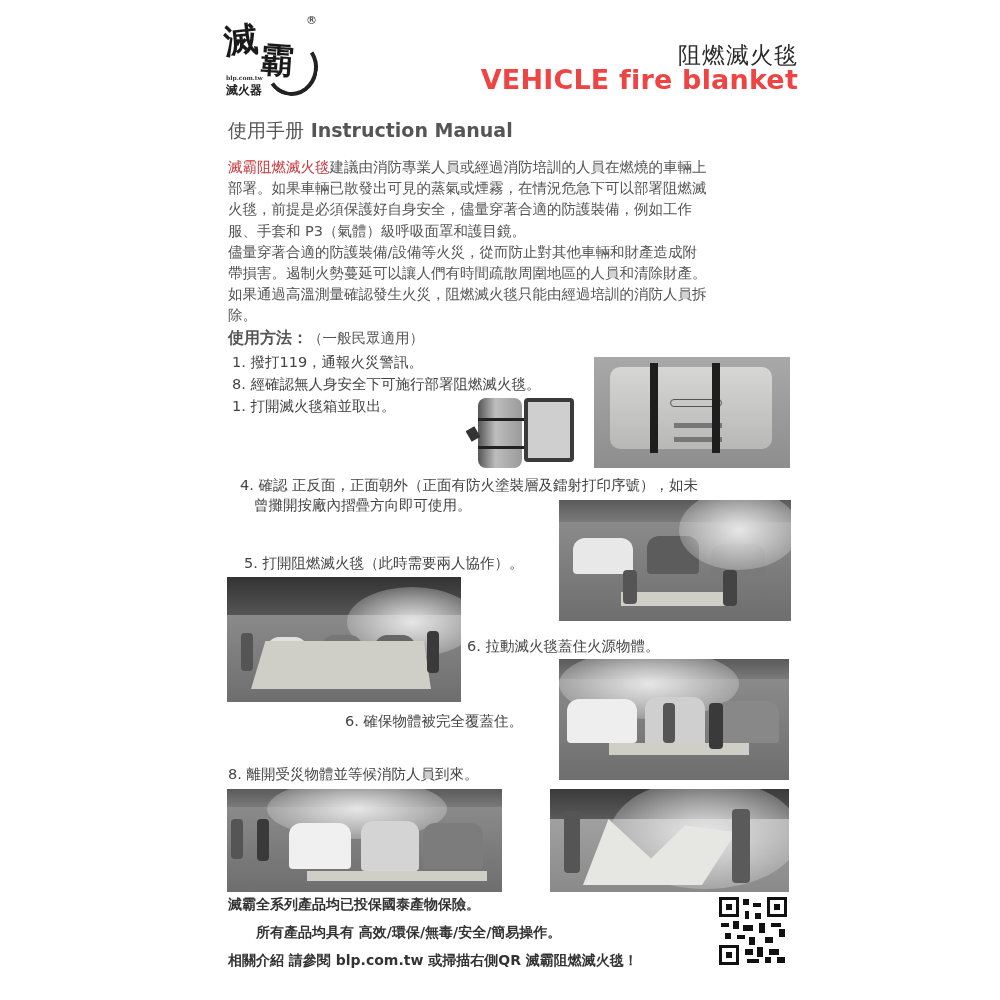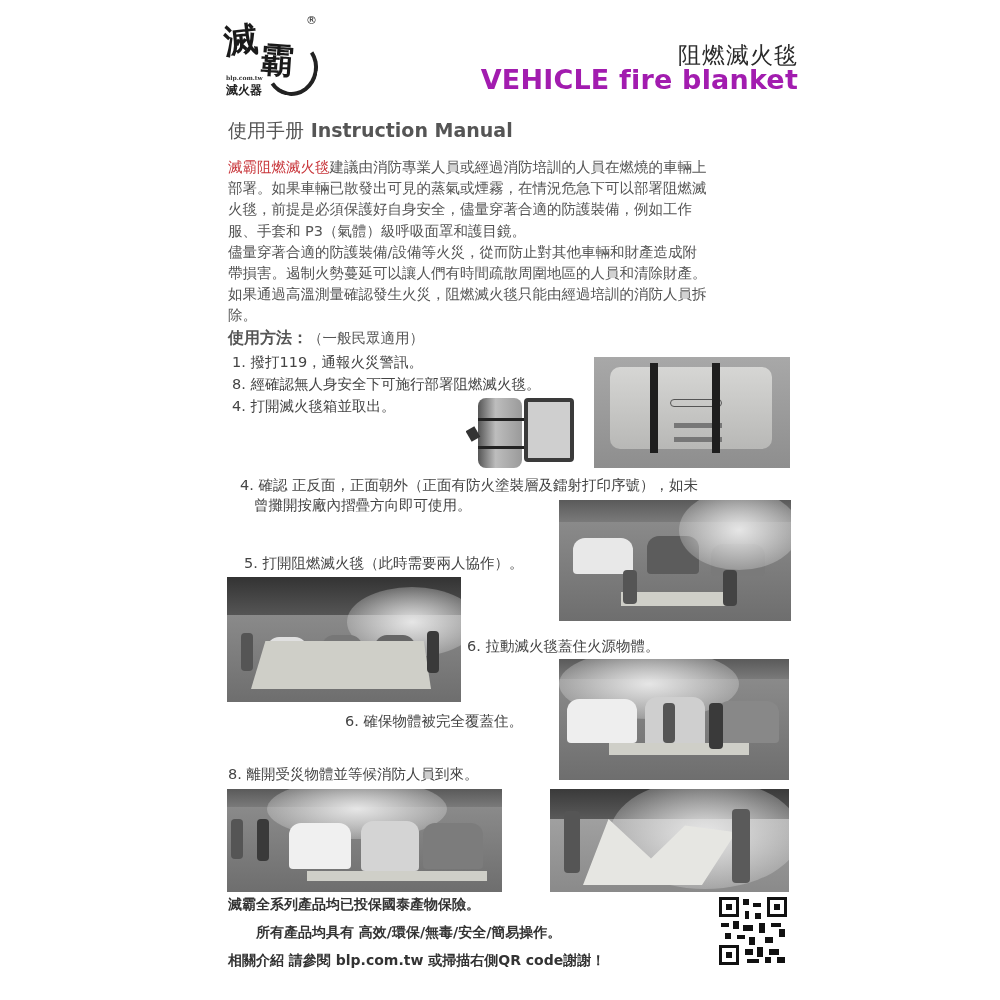--- a/index.html
+++ b/index.html
@@ -13,21 +13,21 @@
     .logo-main { position: absolute; left: 0; top: 0; font-family: "DejaVu Serif", serif; font-weight: bold; color: #1a1a1a; font-size: 34px; line-height: 36px; letter-spacing: -2px; }
     .logo-main .c1 { position: absolute; left: 0; top: 8px; transform: rotate(-6deg); }
     .logo-main .c2 { position: absolute; left: 36px; top: 28px; transform: rotate(4deg); }
     .logo-swirl { position: absolute; left: 42px; top: 26px; width: 52px; height: 56px; border: 4px solid #222; border-left-color: transparent; border-top-color: transparent; border-radius: 50%; transform: rotate(10deg); }
     .logo-reg { position: absolute; left: 82px; top: 0; font-size: 11px; color: #222; }
     .logo-url { position: absolute; left: 2px; top: 60px; font-size: 6px; font-weight: bold; color: #333; font-family: "DejaVu Serif", serif; }
     .logo-sub { position: absolute; left: 2px; top: 68px; font-size: 12px; font-weight: bold; color: #222; }
 
     
     .title-zh { right: 202px; top: 40px; font-size: 23px; color: #2a2a2a; font-weight: normal; letter-spacing: 1px; text-align: right; }
-    .title-en { right: 202px; top: 64px; font-size: 27px; color: #a21caf; font-weight: bold; letter-spacing: 0.2px; text-align: right; font-family: "DejaVu Sans", sans-serif; }
+    .title-en { right: 202px; top: 64px; font-size: 27px; color: #ef4444; font-weight: bold; letter-spacing: 0.2px; text-align: right; font-family: "DejaVu Sans", sans-serif; }
 
     .manual-heading { left: 228px; top: 118px; font-size: 19px; color: #555; font-weight: bold; }
     .manual-heading .zh { font-weight: normal; }
 
     .intro { left: 228px; top: 157px; width: 560px; font-size: 14.5px; line-height: 21.2px; color: #555; }
     .intro .brand { color: #c8353a; }
 
     .usage-heading { left: 228px; top: 328px; font-size: 16px; color: #555; font-weight: bold; }
     .usage-heading .paren { font-weight: normal; font-size: 14.5px; }
 
@@ -95,21 +95,21 @@
   <div>如果通過高溫測量確認發生火災，阻燃滅火毯只能由經過培訓的消防人員拆</div>
   <div>除。</div>
 </div>
 
 <div class="abs usage-heading">
   <span>使用方法：</span><span class="paren">（一般民眾適用）</span>
 </div>
 
 <div class="abs step" style="left:232px; top:352px;">1.  撥打119，通報火災警訊。</div>
 <div class="abs step" style="left:232px; top:374px;">8.  經確認無人身安全下可施行部署阻燃滅火毯。</div>
-<div class="abs step" style="left:232px; top:396px;">4.  打開滅火毯箱並取出。</div>
+<div class="abs step" style="left:232px; top:396px;">1.  打開滅火毯箱並取出。</div>
 
 <div class="abs photo case-photo">
   <div class="case-left"></div>
   <div class="case-band" style="top:24px;"></div>
   <div class="case-band" style="top:52px;"></div>
   <div class="case-right"></div>
   <div class="case-handle"></div>
 </div>
 
 <div class="abs photo bag-photo">
@@ -184,21 +184,21 @@
   <div class="sky" style="height:30px; background:linear-gradient(#3a3a3a, #5a5a5a);"></div>
   <div class="ground" style="top:30px; background:linear-gradient(#a0a0a0, #8a8a8a);"></div>
   <div class="smoke" style="left:60px; top:-10px; width:190px; height:110px;"></div>
   <div class="blanket" style="left:16px; top:30px; width:170px; height:66px; background:#e6e6e2; clip-path:polygon(10% 100%,25% 0,50% 60%,70% 10%,100% 20%,80% 100%);"></div>
   <div class="person" style="left:14px; top:22px; width:16px; height:62px; background:#555;"></div>
   <div class="person" style="left:182px; top:20px; width:18px; height:74px; background:#5a5a5a;"></div>
 </div>
 
 <div class="abs footer-line" style="top:896px;">滅霸全系列產品均已投保國泰產物保險。</div>
 <div class="abs footer-line" style="top:924px;margin-left:28px;">所有產品均具有 高效/環保/無毒/安全/簡易操作。</div>
-<div class="abs footer-line" style="top:952px;">相關介紹 請參閱 blp.com.tw 或掃描右側QR code謝謝！</div>
+<div class="abs footer-line" style="top:952px;">相關介紹 請參閱 blp.com.tw 或掃描右側QR 滅霸阻燃滅火毯！</div>
 
 <div class="abs qr">
   <div class="qr-finder" style="left:0; top:0;"></div>
   <div class="qr-finder" style="left:48px; top:0;"></div>
   <div class="qr-finder" style="left:0; top:48px;"></div>
   <div class="qr-cell" style="left:24px; top:2px; width:6px; height:6px;"></div>
   <div class="qr-cell" style="left:34px; top:6px; width:8px; height:4px;"></div>
   <div class="qr-cell" style="left:26px; top:14px; width:4px; height:8px;"></div>
   <div class="qr-cell" style="left:36px; top:16px; width:6px; height:6px;"></div>
   <div class="qr-cell" style="left:2px; top:26px; width:8px; height:4px;"></div>

